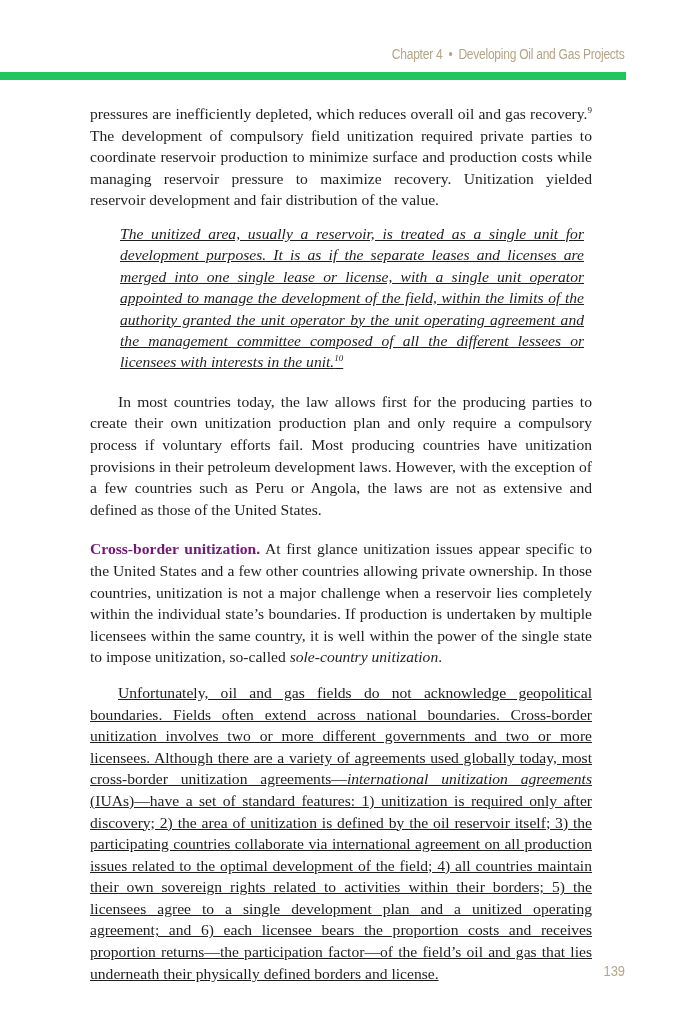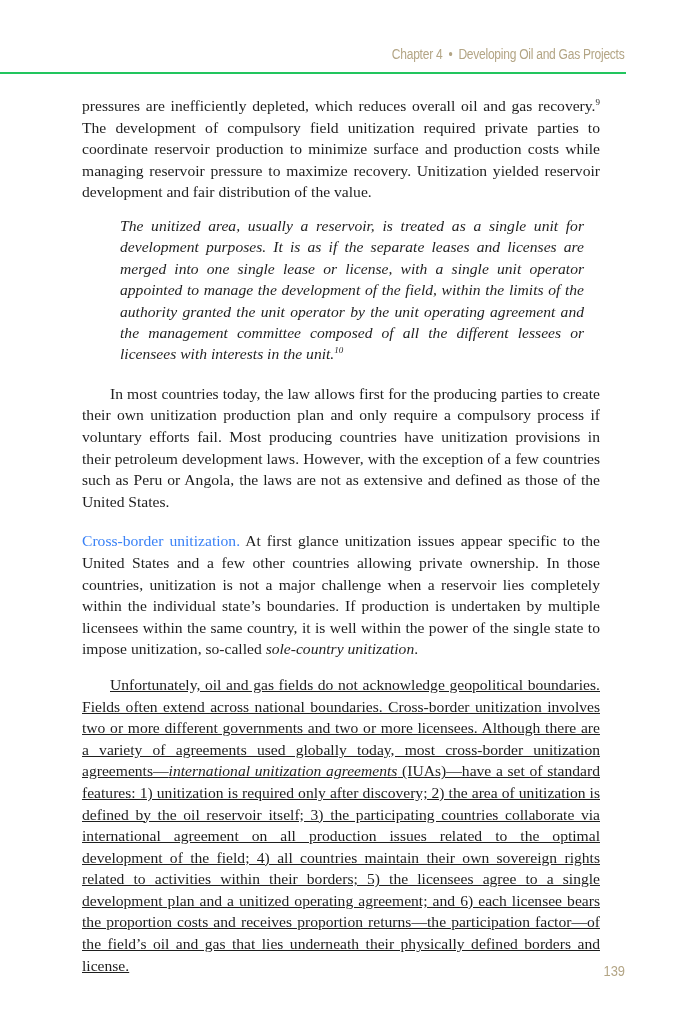--- a/index.html
+++ b/index.html
@@ -1,42 +1,42 @@
 <!DOCTYPE html>
 <html><head>
 <meta charset="utf-8">
 <style>
   html, body { margin: 0; padding: 0; background: #ffffff; }
   body { width: 682px; height: 1024px; position: relative; overflow: hidden; }
   .header {
     position: absolute; top: 44px; left: 0; width: 626px; height: 28px;
-    border-bottom: 2px solid #22c55e;
+    border-bottom: 8px solid #22c55e;
   }
   .header-text {
     position: absolute; right: 2px; top: 2px;
     font-family: "Liberation Sans", sans-serif; font-size: 14px;
     color: #b3a585; letter-spacing: -0.3px; transform: scaleX(0.86); transform-origin: right center;
     white-space: nowrap;
   }
   .header-text .bullet { margin: 0 7px; }
   .body {
     position: absolute; left: 78px; top: 91px; width: 526px;
     font-family: "Liberation Serif", serif; font-size: 15.6px; line-height: 21.6px;
     color: #1e1e1e; text-align: justify;
   }
-  .body p { margin: 4px; }
+  .body p { margin: 12px; }
   .indent { text-indent: 28px; }
   .quote {
     margin: 12px 20px 18px 42px !important;
-    font-style: italic; line-height: 21.4px;
+    font-style: italic; line-height: 21.4px; text-decoration: underline;
   }
   .gap { margin-top: 14px !important; text-decoration: underline; }
   .gap-lg { margin-top: 18px !important; }
   sup { font-size: 9px; line-height: 0; vertical-align: 6px; }
-  .runin { color: #3b82f6; font-weight: normal; }
+  .runin { color: #701a75; font-weight: bold; }
   .page-number {
     position: absolute; right: 57px; top: 962px;
     font-family: "Liberation Sans", sans-serif; font-size: 15px;
     color: #b3a585; transform: scaleX(0.86); transform-origin: right center;
   }
 </style>
 </head>
 <body>
 
 <div class="header">

